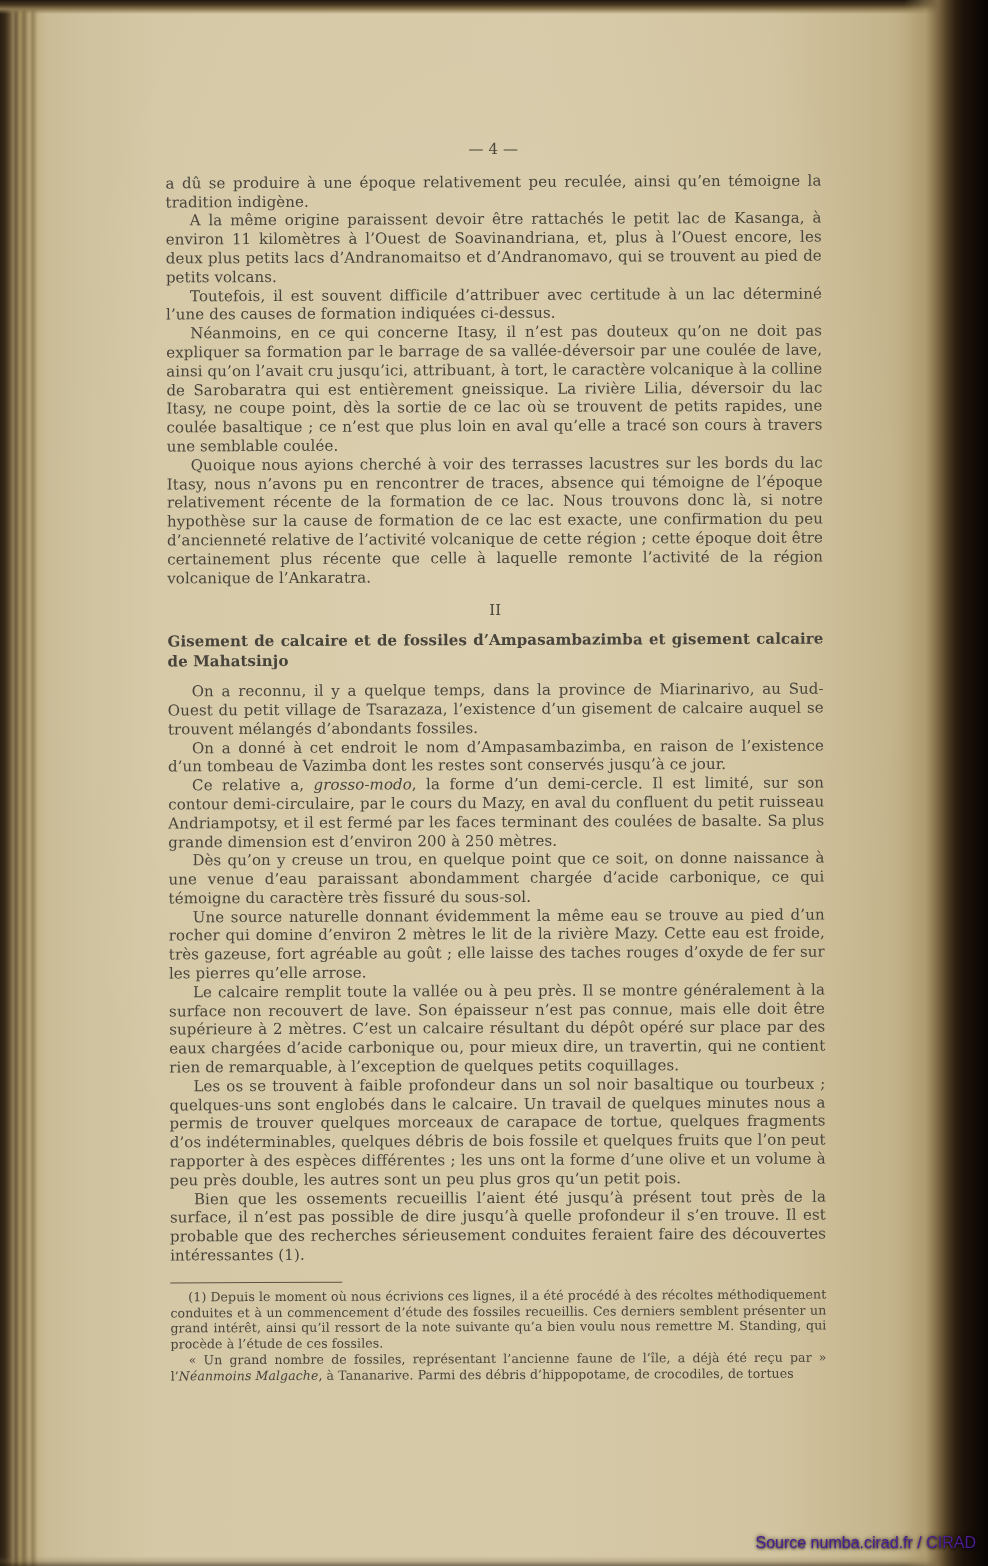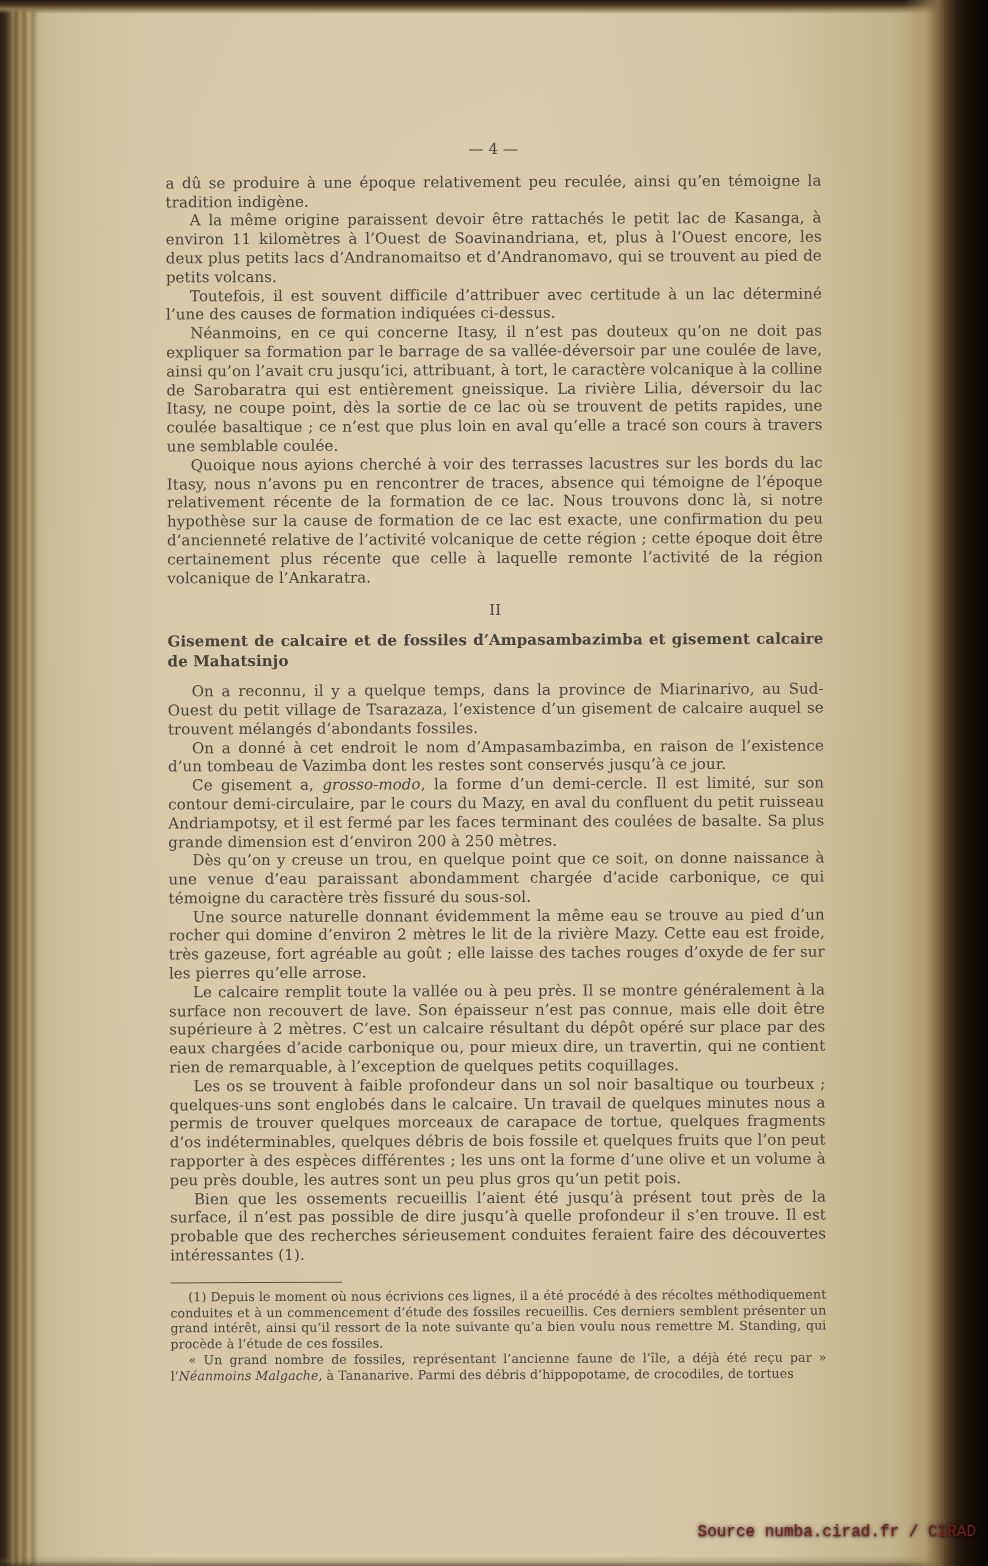--- a/index.html
+++ b/index.html
@@ -101,24 +101,24 @@
     border-top: 1px solid #5c5342;
     margin: 0 0 6px 0;
   }
   .footnote p {
     text-indent: 18px;
     margin: 0;
   }
   .watermark {
     position: absolute;
     right: 12px;
-    bottom: 25px;
-    font-family: Liberation Mono, monospace;
+    bottom: 14px;
+    font-family: Liberation Sans, sans-serif;
     font-size: 16px;
-    color: #7f1d1d;
+    color: #4c1d95;
     text-shadow: 0 0 4px rgba(0,0,0,0.85), 0 1px 2px rgba(0,0,0,0.6);
   }
 </style>
 </head>
 <body>
 
 <div class="scan">
   <div class="paper"></div>
   <div class="edge-left"></div>
   <div class="edge-top"></div>
@@ -133,21 +133,21 @@
     <p>Toutefois, il est souvent difficile d’attribuer avec certitude à un lac déterminé l’une des causes de formation indiquées ci-dessus.</p>
     <p>Néanmoins, en ce qui concerne Itasy, il n’est pas douteux qu’on ne doit pas expliquer sa formation par le barrage de sa vallée-déversoir par une coulée de lave, ainsi qu’on l’avait cru jusqu’ici, attribuant, à tort, le caractère volcanique à la colline de Sarobaratra qui est entièrement gneissique. La rivière Lilia, déversoir du lac Itasy, ne coupe point, dès la sortie de ce lac où se trouvent de petits rapides, une coulée basaltique ; ce n’est que plus loin en aval qu’elle a tracé son cours à travers une semblable coulée.</p>
     <p>Quoique nous ayions cherché à voir des terrasses lacustres sur les bords du lac Itasy, nous n’avons pu en rencontrer de traces, absence qui témoigne de l’époque relativement récente de la formation de ce lac. Nous trouvons donc là, si notre hypothèse sur la cause de formation de ce lac est exacte, une confirmation du peu d’ancienneté relative de l’activité volcanique de cette région ; cette époque doit être certainement plus récente que celle à laquelle remonte l’activité de la région volcanique de l’Ankaratra.</p>
 
     <div class="section-num">II</div>
     <div class="heading">Gisement de calcaire et de fossiles d’Ampasambazimba et gisement calcaire de Mahatsinjo</div>
 
     <p>On a reconnu, il y a quelque temps, dans la province de Miarinarivo, au Sud-Ouest du petit village de Tsarazaza, l’existence d’un gisement de calcaire auquel se trouvent mélangés d’abondants fossiles.</p>
     <p>On a donné à cet endroit le nom d’Ampasambazimba, en raison de l’existence d’un tombeau de Vazimba dont les restes sont conservés jusqu’à ce jour.</p>
 
-    <p><span>Ce gisement a, </span><em>grosso-modo</em><span>, la forme d’un demi-cercle. Il est limité, sur son contour demi-circulaire, par le cours du Mazy, en aval du confluent du petit ruisseau Andriampotsy, et il est fermé par les faces terminant des coulées de basalte. Sa plus grande dimension est d’environ 200 à 250 mètres.</span></p>
+    <p><span>Ce relative a, </span><em>grosso-modo</em><span>, la forme d’un demi-cercle. Il est limité, sur son contour demi-circulaire, par le cours du Mazy, en aval du confluent du petit ruisseau Andriampotsy, et il est fermé par les faces terminant des coulées de basalte. Sa plus grande dimension est d’environ 200 à 250 mètres.</span></p>
 
     <p>Dès qu’on y creuse un trou, en quelque point que ce soit, on donne naissance à une venue d’eau paraissant abondamment chargée d’acide carbonique, ce qui témoigne du caractère très fissuré du sous-sol.</p>
     <p>Une source naturelle donnant évidemment la même eau se trouve au pied d’un rocher qui domine d’environ 2 mètres le lit de la rivière Mazy. Cette eau est froide, très gazeuse, fort agréable au goût ; elle laisse des taches rouges d’oxyde de fer sur les pierres qu’elle arrose.</p>
     <p>Le calcaire remplit toute la vallée ou à peu près. Il se montre généralement à la surface non recouvert de lave. Son épaisseur n’est pas connue, mais elle doit être supérieure à 2 mètres. C’est un calcaire résultant du dépôt opéré sur place par des eaux chargées d’acide carbonique ou, pour mieux dire, un travertin, qui ne contient rien de remarquable, à l’exception de quelques petits coquillages.</p>
     <p>Les os se trouvent à faible profondeur dans un sol noir basaltique ou tourbeux ; quelques-uns sont englobés dans le calcaire. Un travail de quelques minutes nous a permis de trouver quelques morceaux de carapace de tortue, quelques fragments d’os indéterminables, quelques débris de bois fossile et quelques fruits que l’on peut rapporter à des espèces différentes ; les uns ont la forme d’une olive et un volume à peu près double, les autres sont un peu plus gros qu’un petit pois.</p>
     <p>Bien que les ossements recueillis l’aient été jusqu’à présent tout près de la surface, il n’est pas possible de dire jusqu’à quelle profondeur il s’en trouve. Il est probable que des recherches sérieusement conduites feraient faire des découvertes intéressantes (1).</p>
 
     <div class="footnote">
       <div class="footnote-rule"></div>
       <p>(1) Depuis le moment où nous écrivions ces lignes, il a été procédé à des récoltes méthodiquement conduites et à un commencement d’étude des fossiles recueillis. Ces derniers semblent présenter un grand intérêt, ainsi qu’il ressort de la note suivante qu’a bien voulu nous remettre M. Standing, qui procède à l’étude de ces fossiles.</p>

